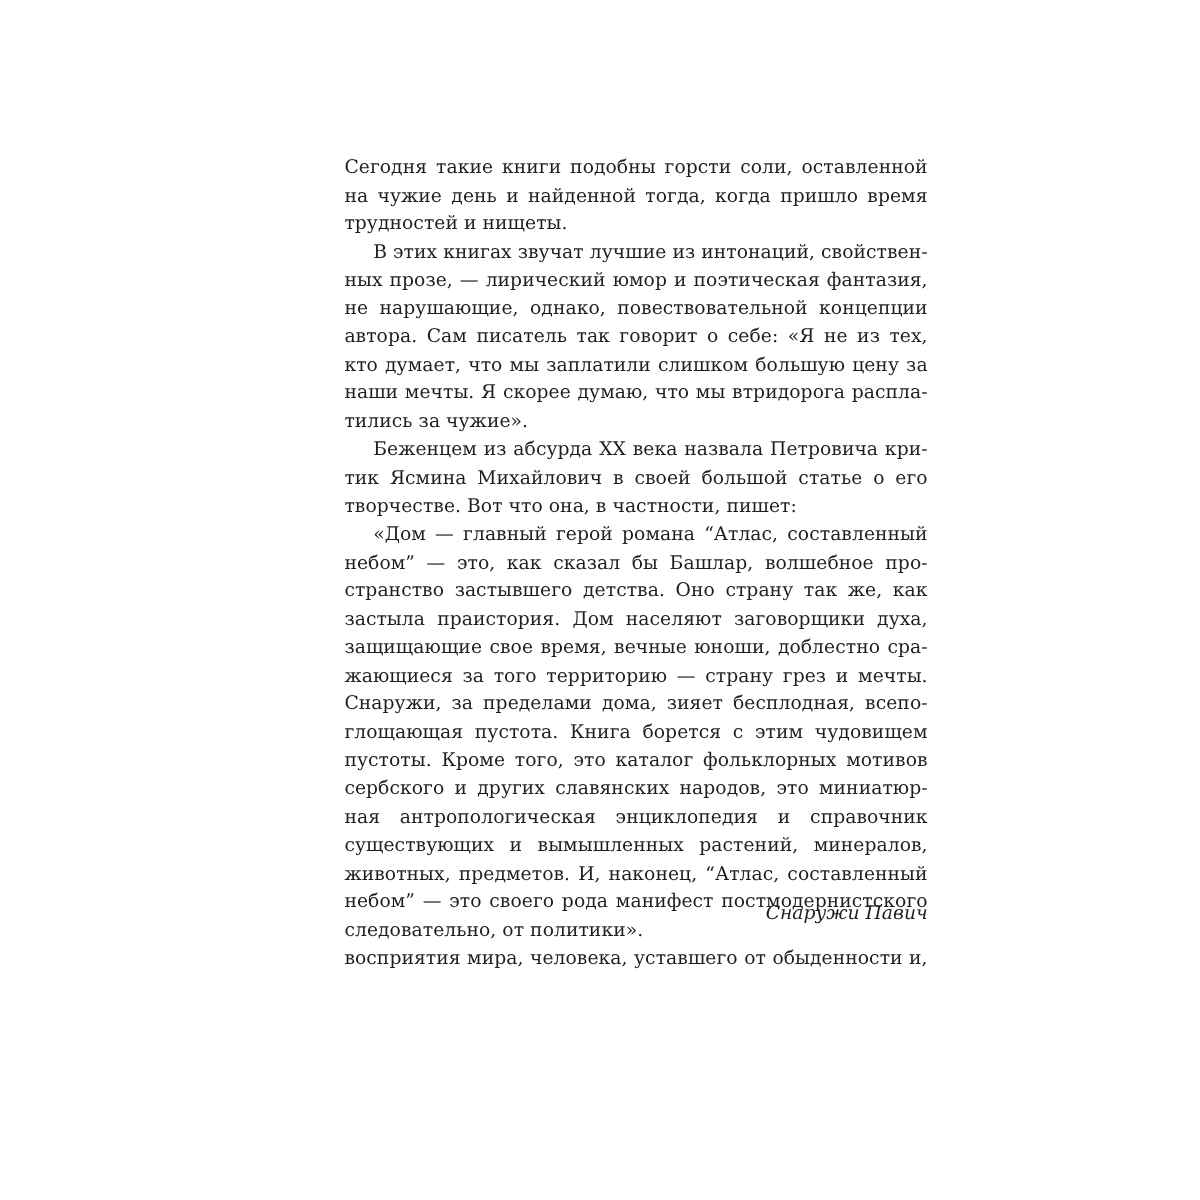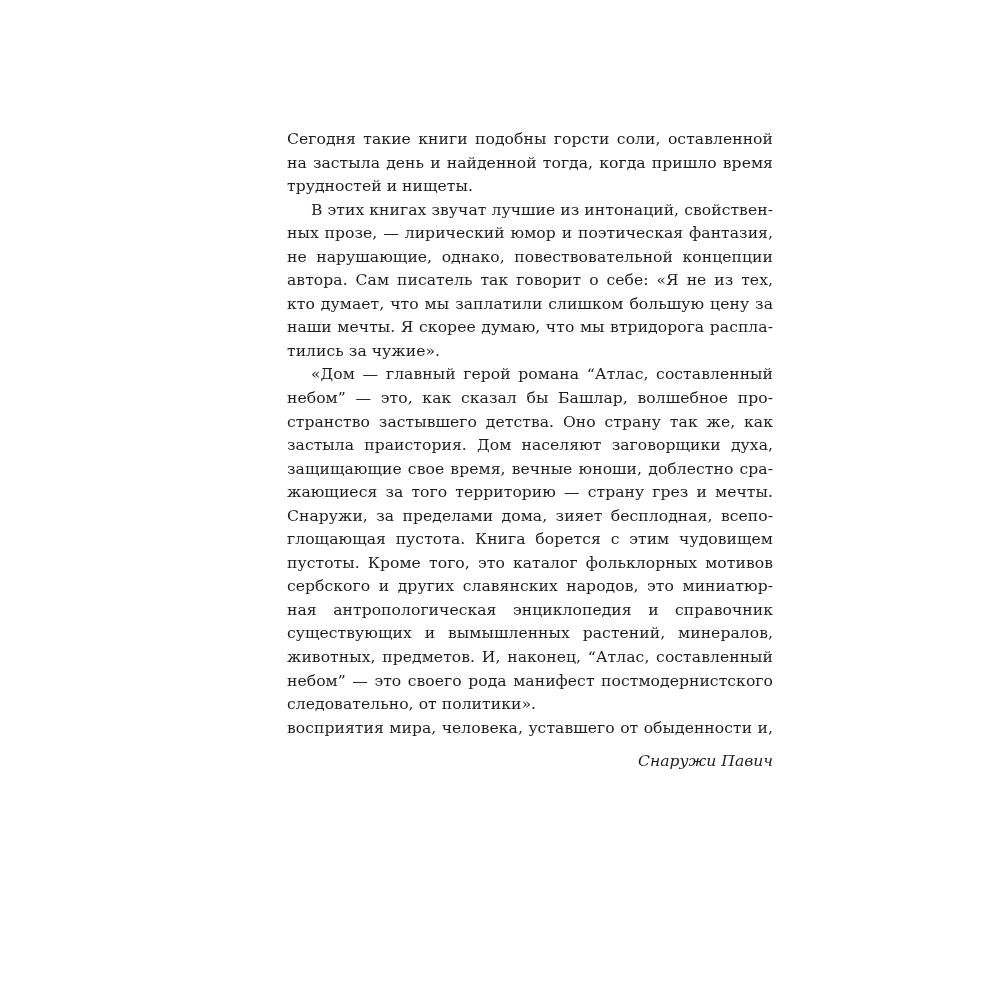--- a/index.html
+++ b/index.html
@@ -35,31 +35,36 @@
       font-size: 15.6px;
       color: #1e1e1e;
     }
   </style>
 </head>
 <body>
 
 <div class="page">
   <div>
     <span class="line">Сегодня такие книги подобны горсти соли, оставленной</span>
-    <span class="line">на застыла день и найденной тогда, когда пришло время</span>
+    <span class="line">на чужие день и найденной тогда, когда пришло время</span>
     <span class="line last">трудностей и нищеты.</span>
   </div>
   <div>
     <span class="line indent">В этих книгах звучат лучшие из интонаций, свойствен-</span>
     <span class="line">ных прозе, — лирический юмор и поэтическая фантазия,</span>
     <span class="line">не нарушающие, однако, повествовательной концепции</span>
     <span class="line">автора. Сам писатель так говорит о себе: «Я не из тех,</span>
     <span class="line">кто думает, что мы заплатили слишком большую цену за</span>
     <span class="line">наши мечты. Я скорее думаю, что мы втридорога распла-</span>
     <span class="line last">тились за чужие».</span>
+  </div>
+  <div>
+    <span class="line indent">Беженцем из абсурда XX века назвала Петровича кри-</span>
+    <span class="line">тик Ясмина Михайлович в своей большой статье о его</span>
+    <span class="line last">творчестве. Вот что она, в частности, пишет:</span>
   </div>
   <div>
     <span class="line indent">«Дом — главный герой романа “Атлас, составленный</span>
     <span class="line">небом” — это, как сказал бы Башлар, волшебное про-</span>
     <span class="line">странство застывшего детства. Оно страну так же, как</span>
     <span class="line">застыла праистория. Дом населяют заговорщики духа,</span>
     <span class="line">защищающие свое время, вечные юноши, доблестно сра-</span>
     <span class="line">жающиеся за того территорию — страну грез и мечты.</span>
     <span class="line">Снаружи, за пределами дома, зияет бесплодная, всепо-</span>
     <span class="line">глощающая пустота. Книга борется с этим чудовищем</span>

